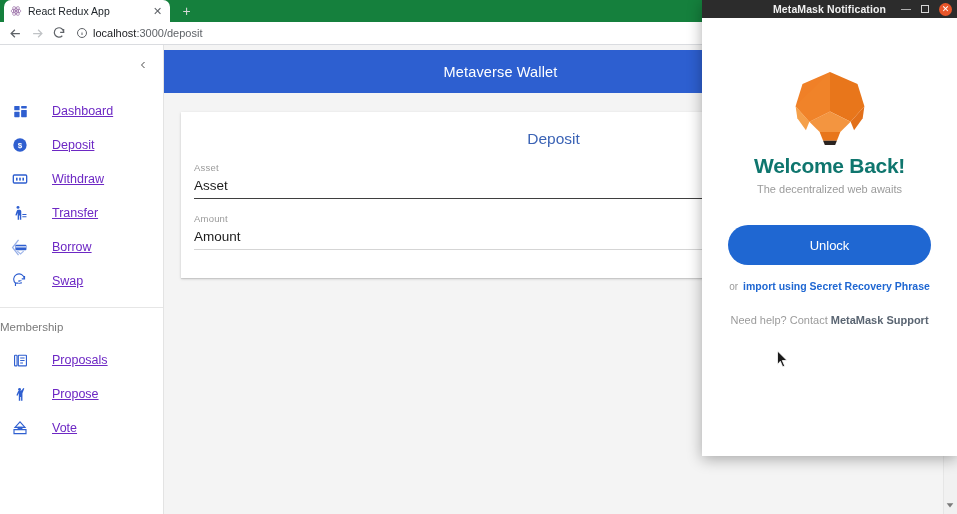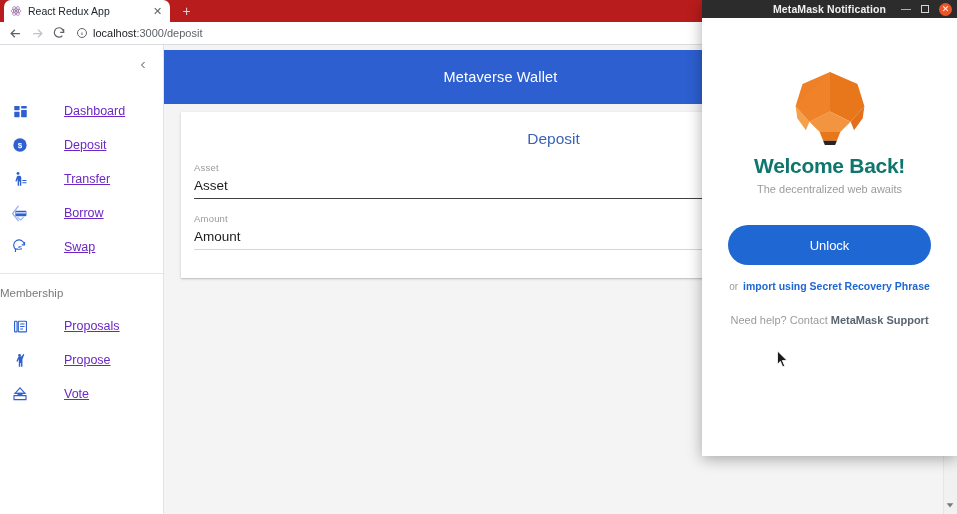--- a/index.html
+++ b/index.html
@@ -7,21 +7,21 @@
     width: 957px; height: 514px;
     font-family: "Liberation Sans", sans-serif;
     overflow: hidden;
     background: #ffffff;
   }
   #root { position: relative; width: 957px; height: 514px; }
 
   
   .tabstrip {
     position: absolute; top: 0; left: 0; width: 957px; height: 22px;
-    background: #b91c1c;
+    background: #15803d;
   }
   .tab {
     position: absolute; left: 4px; top: 0; width: 166px; height: 22px;
     background: #ffffff;
     border-radius: 7px 7px 0 0;
     display: flex; align-items: center; padding: 0 6px;
   }
   .tab-favicon { width: 12px; height: 12px; flex: 0 0 12px; margin-right: 6px; }
   .tab-title {
     font-size: 10.5px; color: #20262b; white-space: nowrap;
@@ -79,21 +79,20 @@
   .collapse-btn {
     position: absolute; right: 10px; top: 10px;
     width: 20px; height: 20px;
     display: flex; align-items: center; justify-content: center;
     color: #4a4a4a; font-size: 14px; line-height: 1;
   }
   .nav-list { padding-top: 10px; }
   .nav-item {
     height: 34px; display: flex; align-items: center;
     padding-left: 8px;
-    gap: 12px;
   }
   .nav-icon {
     width: 24px; height: 24px; flex: 0 0 24px;
     display: flex; align-items: center; justify-content: center;
     color: #2f5fd0;
   }
   .nav-label {
     margin-left: 20px; font-size: 12.5px;
     color: #6d28c4; text-decoration: underline;
     font-family: "Liberation Sans", sans-serif;
@@ -104,21 +103,21 @@
   .section-label {
     text-align: left; font-size: 11.5px; color: #7a7a7a;
     padding: 13px 0 10px 0;
   }
 
   
   .main {
     position: absolute; left: 164px; top: 0; right: 0; height: 469px;
   }
   .app-header {
-    position: absolute; left: 0; top: 5px; right: 0; height: 54px;
+    position: absolute; left: 0; top: 5px; right: 0; height: 43px;
     background: #2d5fd0;
     display: flex; align-items: center; justify-content: center;
   }
   .app-header-title {
     color: #ffffff; font-size: 14.5px; letter-spacing: .15px;
     
     margin-right: 120px;
   }
   .card {
     position: absolute; left: 17px; top: 67px; width: 745px;
@@ -331,20 +330,31 @@
         <div class="nav-item">
           <span class="nav-icon">
             <svg width="16" height="16" viewBox="0 0 24 24" fill="currentColor">
               <circle cx="12" cy="12" r="10"></circle>
               <text x="12" y="16.5" font-size="12" font-weight="bold" fill="#ffffff" text-anchor="middle" font-family="Liberation Sans, sans-serif">$</text>
             </svg>
           </span>
           <span class="nav-label">Deposit</span>
         </div>
 
+        <div class="nav-item">
+          <span class="nav-icon">
+            <svg width="16" height="16" viewBox="0 0 24 24" fill="none" stroke="currentColor" stroke-width="2">
+              <rect x="2" y="6" width="20" height="12" rx="1.5"></rect>
+              <rect x="6" y="10" width="2.4" height="4.4" fill="currentColor" stroke="none"></rect>
+              <rect x="10.8" y="10" width="2.4" height="4.4" fill="currentColor" stroke="none"></rect>
+              <rect x="15.6" y="10" width="2.4" height="4.4" fill="currentColor" stroke="none"></rect>
+            </svg>
+          </span>
+          <span class="nav-label">Withdraw</span>
+        </div>
 
         <div class="nav-item">
           <span class="nav-icon">
             <svg width="16" height="16" viewBox="0 0 24 24" fill="currentColor">
               <circle cx="9" cy="3.6" r="2.2"></circle>
               <path d="M9.8 7.2c-1.4 0-2.3.7-2.7 1.9L5 15.2l2 .7 1.5-4.3V22h2.1v-6.1h1.2V22h2.1V9.6c0-1.3-1-2.4-2.3-2.4z"></path>
               <path d="M15.5 13.5h6.2v1.5h-6.2zM15.5 17h6.2v1.5h-6.2z"></path>
             </svg>
           </span>
           <span class="nav-label">Transfer</span>

